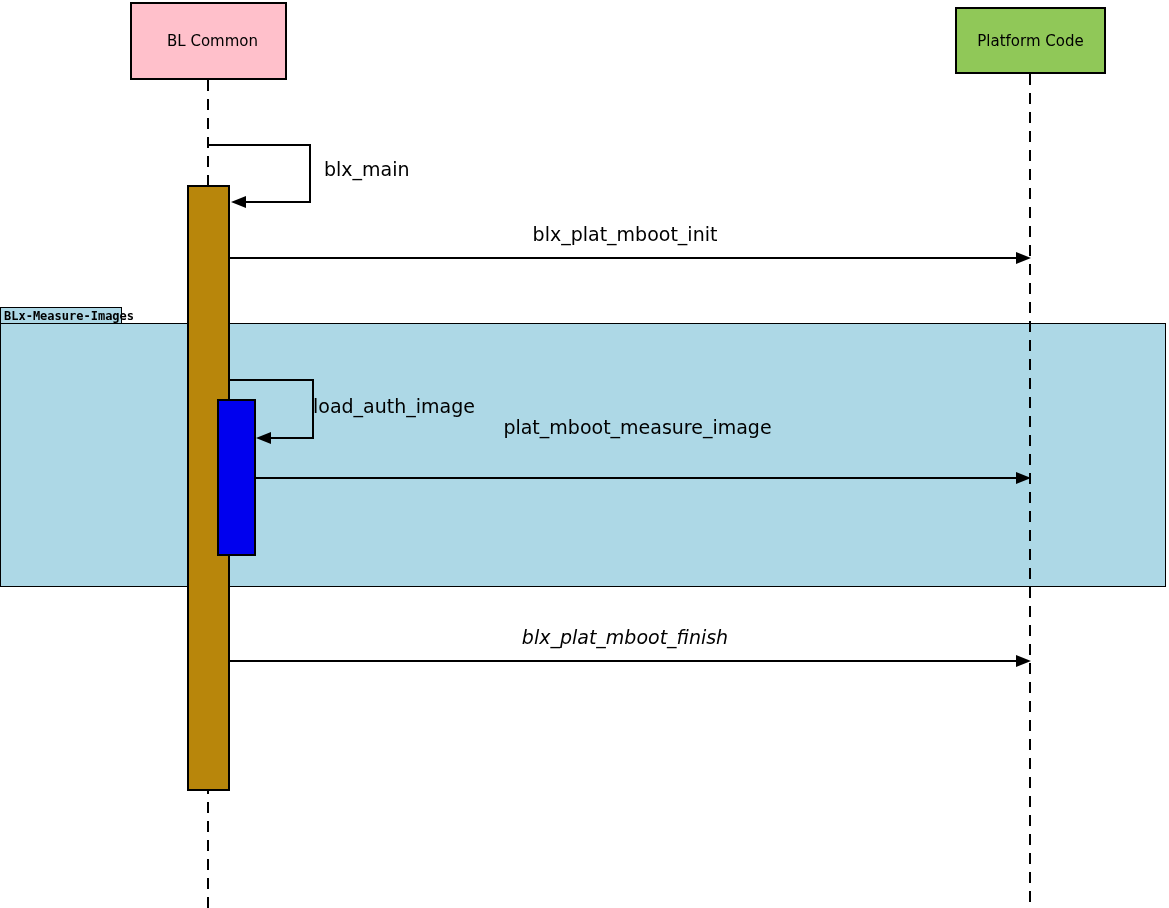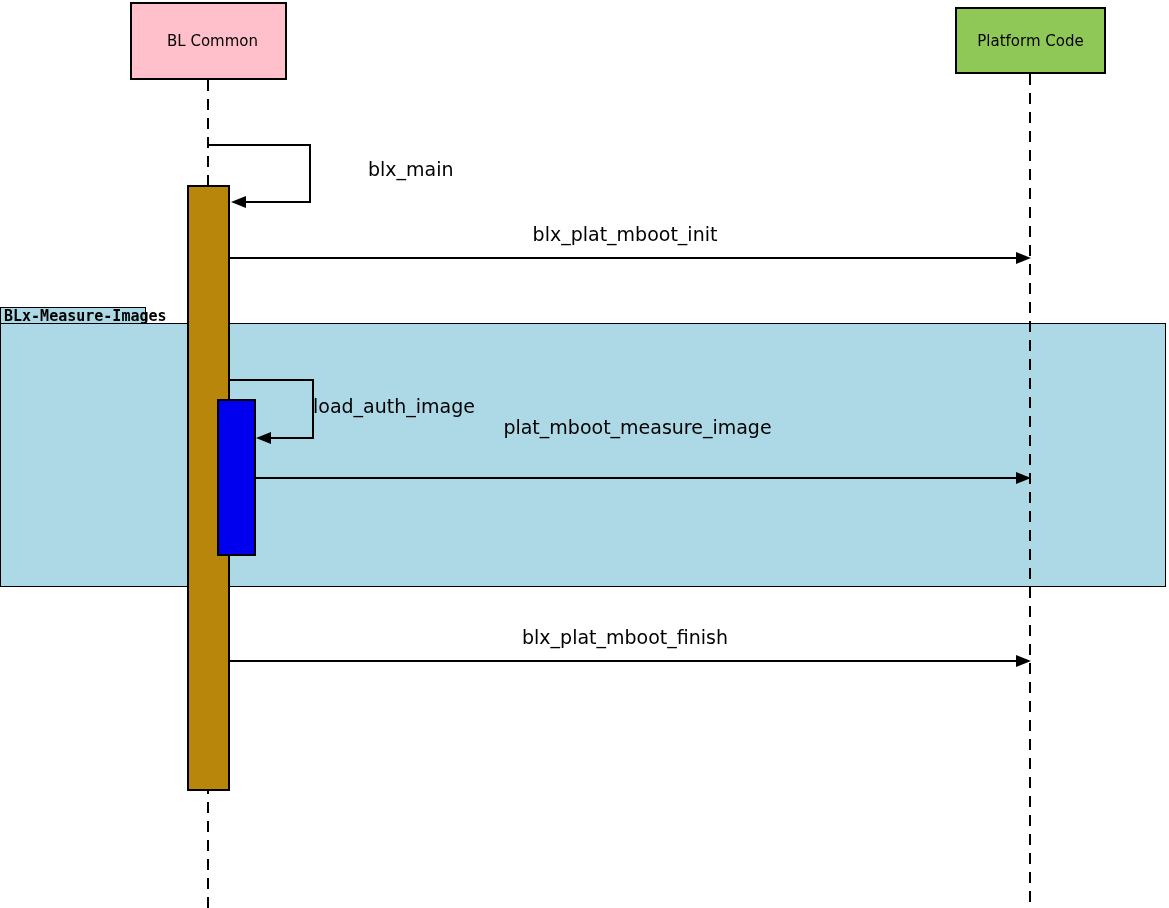--- a/index.html
+++ b/index.html
@@ -38,30 +38,30 @@
     left: 0; top: 323px;
     width: 1166px; height: 264px;
     background: var(--frame-fill, #ADD8E6);
     border: 1px solid #000;
     box-sizing: border-box;
     z-index: 1;
   }
   .frame-tab {
     position: absolute;
     left: 0; top: 307px;
-    width: 146px; height: 17px;
+    width: 122px; height: 17px;
     background: var(--frame-fill, #ADD8E6);
     border: 1px solid #000;
     box-sizing: border-box;
     z-index: 2;
     display: flex;
     align-items: center;
     padding-left: 3px;
     font-family: "DejaVu Sans Mono", "Liberation Mono", monospace;
-    font-size: 15px;
+    font-size: 12px;
     font-weight: bold;
     white-space: nowrap;
   }
   
   .activation {
     position: absolute;
     border: 2px solid #000;
     box-sizing: border-box;
   }
   .activation.main {
@@ -117,33 +117,33 @@
     <span>Platform Code</span>
   </div>
 
   <div class="activation main"></div>
   <div class="activation nested"></div>
 
   <div class="hline" style="left:208px; top:144px; width:103px;"></div>
   <div class="vline" style="left:309px; top:144px; height:59px;"></div>
   <div class="hline" style="left:245px; top:201px; width:66px;"></div>
   <div class="arrow-left" style="left:231px; top:196px;"></div>
-  <div class="msg-label" style="left:324px; top:158px;margin-left:44px;">blx_main</div>
+  <div class="msg-label" style="left:324px; top:158px;">blx_main</div>
 
   <div class="msg-label center" style="left:230px; top:223px; width:790px;text-align:center;">blx_plat_mboot_init</div>
   <div class="hline" style="left:229px; top:257px; width:788px;"></div>
   <div class="arrow-right" style="left:1016px; top:252px;"></div>
 
   <div class="hline" style="left:229px; top:379px; width:85px;"></div>
   <div class="vline" style="left:312px; top:379px; height:60px;"></div>
   <div class="hline" style="left:270px; top:437px; width:44px;"></div>
   <div class="arrow-left" style="left:256px; top:432px;"></div>
   <div class="msg-label" style="left:313px; top:395px;">load_auth_image</div>
 
   <div class="msg-label center" style="left:255px; top:416px; width:765px;">plat_mboot_measure_image</div>
   <div class="hline" style="left:255px; top:477px; width:762px;"></div>
   <div class="arrow-right" style="left:1016px; top:472px;"></div>
 
-  <div class="msg-label center" style="left:230px; top:626px; width:790px;">blx_plat_mboot_finish</div>
+  <div class="msg-label center" style="left:230px; top:626px; width:790px;font-style:italic;">blx_plat_mboot_finish</div>
   <div class="hline" style="left:229px; top:660px; width:788px;"></div>
   <div class="arrow-right" style="left:1016px; top:655px;"></div>
 
 </div>
 
 </body></html>

